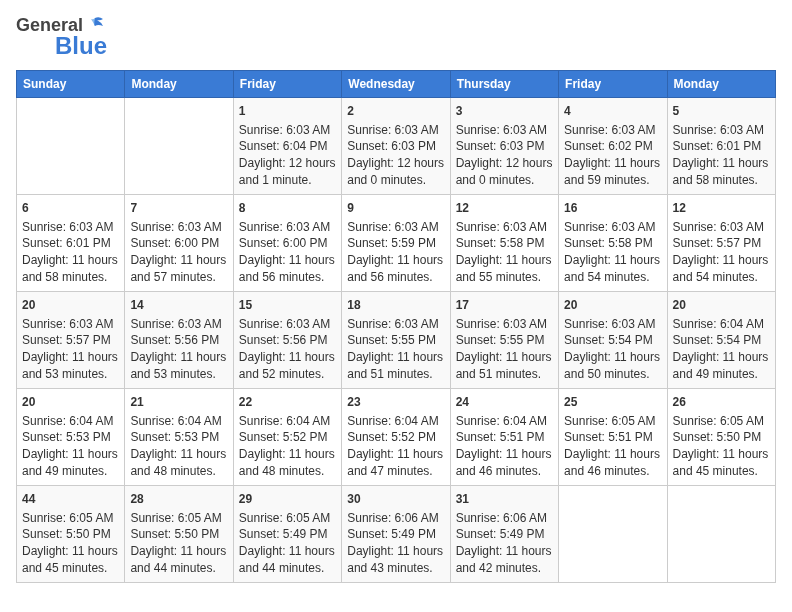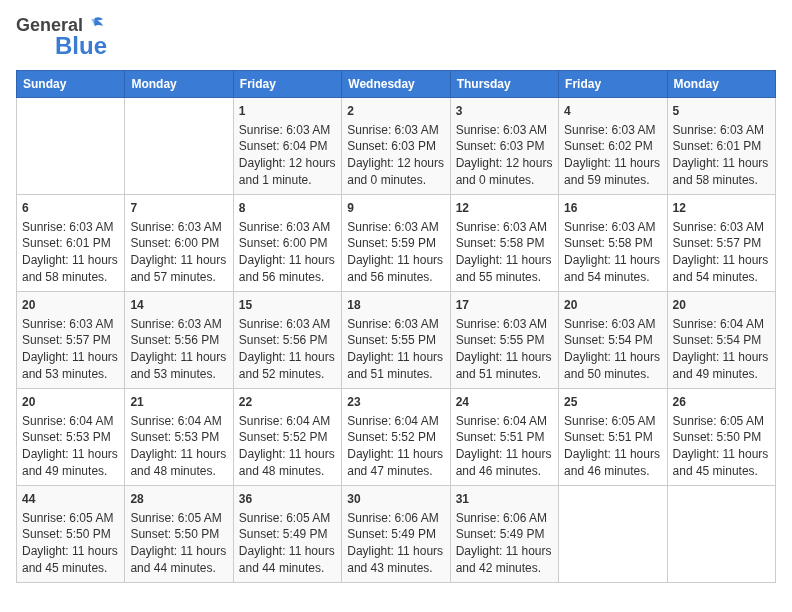--- a/index.html
+++ b/index.html
@@ -306,21 +306,21 @@
 and 45 minutes.</div>
         </td>
         <td>
           <span class="day-num">28</span>
           <div class="day-info" style="white-space: pre-line;">Sunrise: 6:05 AM
 Sunset: 5:50 PM
 Daylight: 11 hours
 and 44 minutes.</div>
         </td>
         <td>
-          <span class="day-num">36</span>
+          <span class="day-num">29</span>
           <div class="day-info" style="white-space: pre-line;">Sunrise: 6:05 AM
 Sunset: 5:49 PM
 Daylight: 11 hours
 and 44 minutes.</div>
         </td>
         <td>
           <span class="day-num">30</span>
           <div class="day-info" style="white-space: pre-line;">Sunrise: 6:06 AM
 Sunset: 5:49 PM
 Daylight: 11 hours

